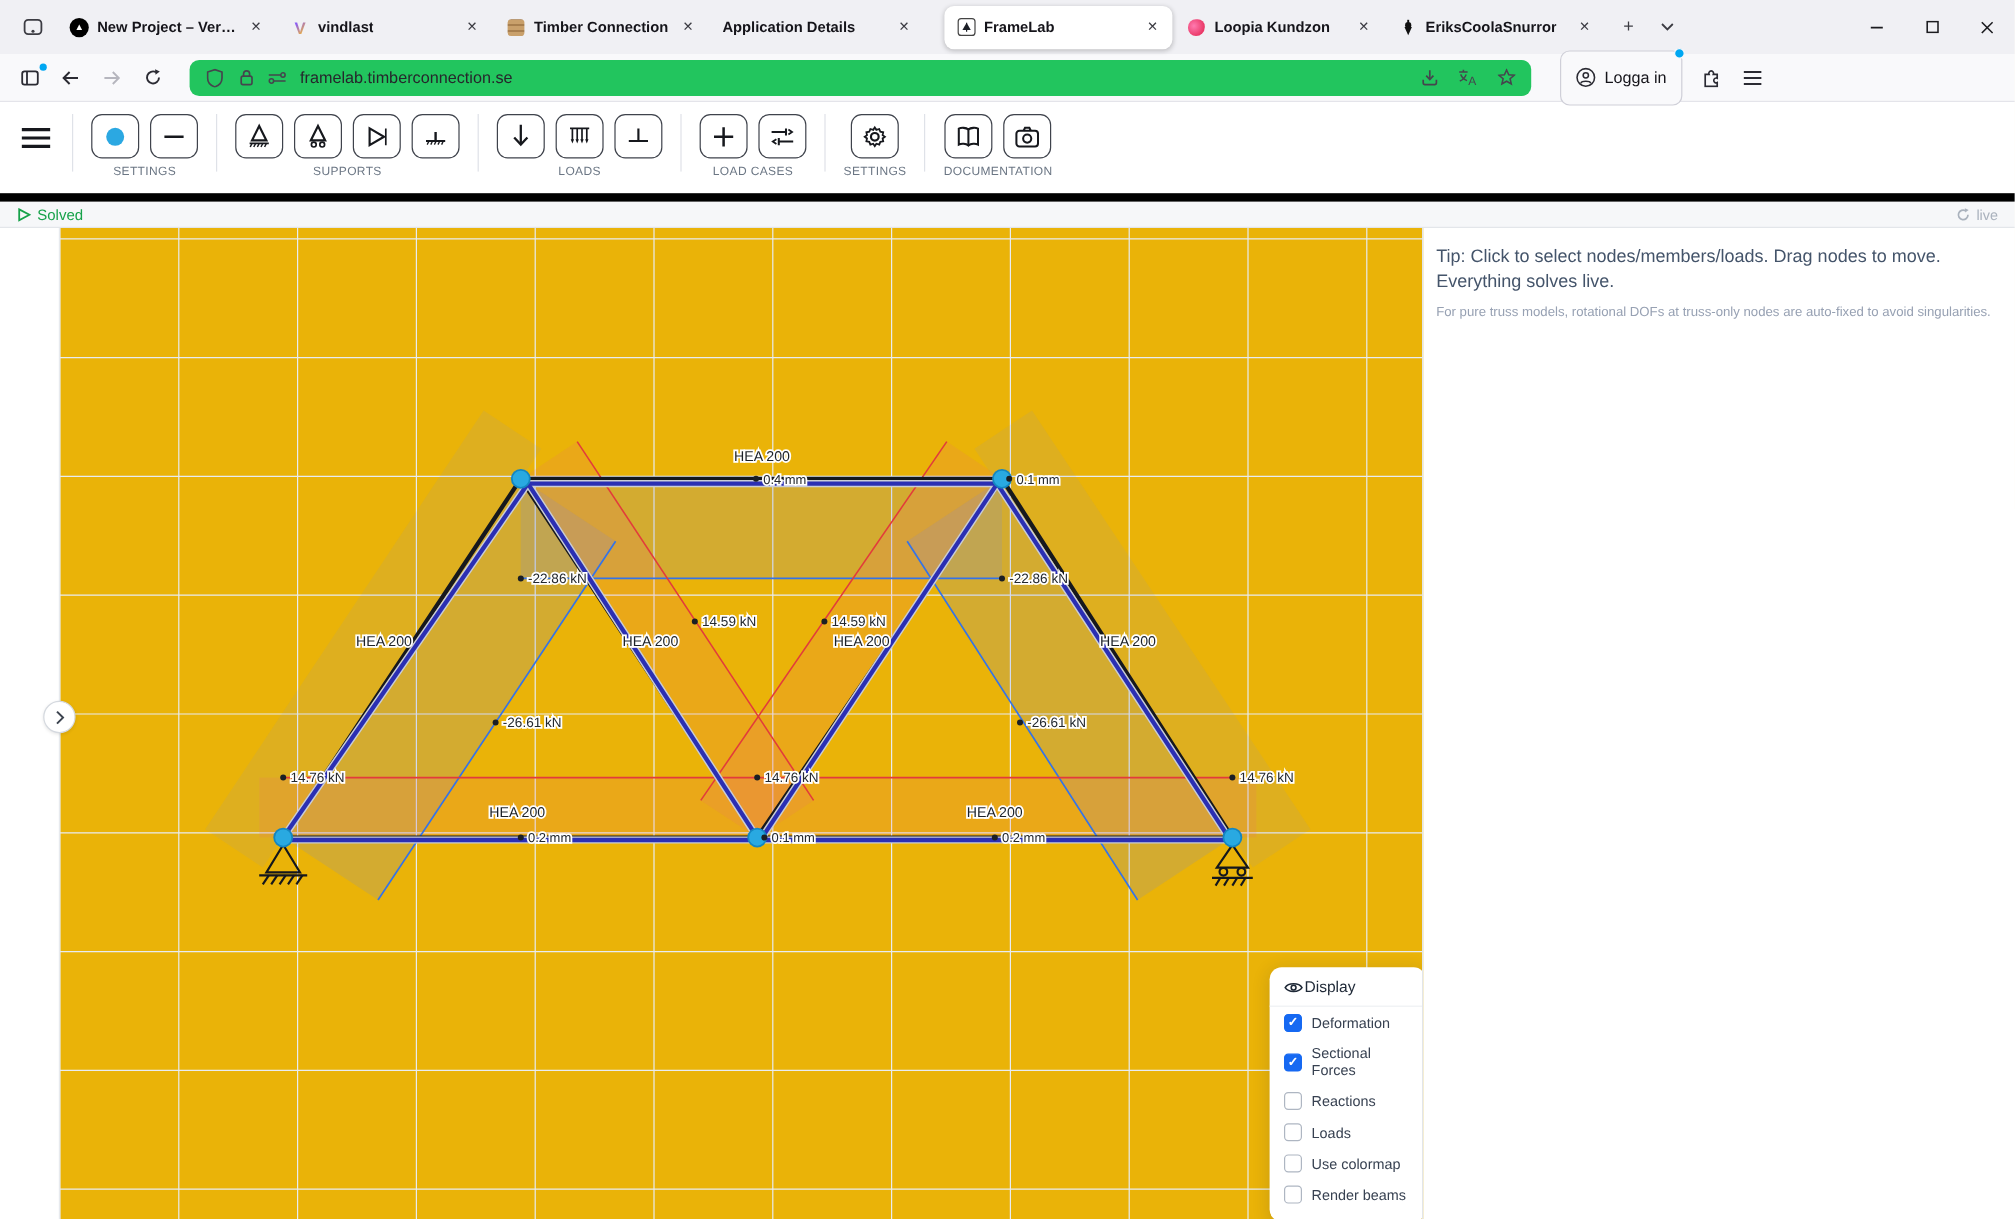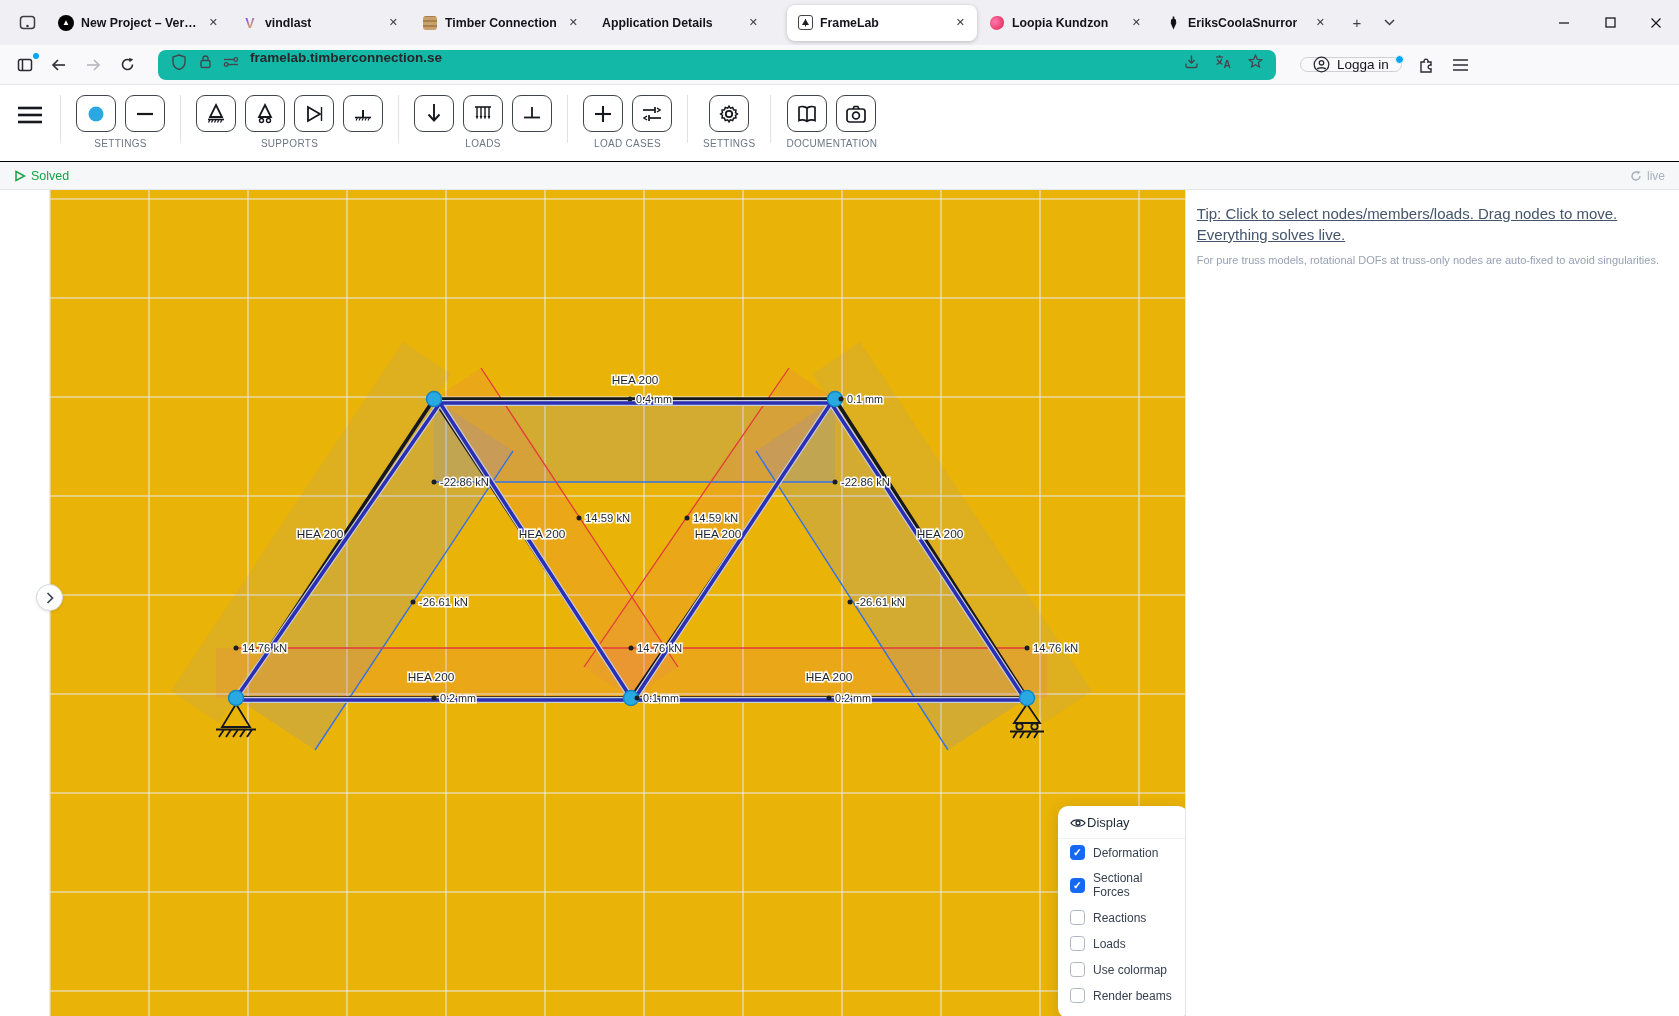--- a/index.html
+++ b/index.html
@@ -20,54 +20,54 @@
   .fav-timber { width:14px; height:14px; border-radius:3px; background:repeating-linear-gradient(0deg,#c9a06b 0 3px,#a87f4e 3px 5px); }
   .fav-framelab { width:15px; height:15px; border:1px solid #444; border-radius:3px; background:#fff; }
   .fav-loopia { width:14px; height:14px; border-radius:50% 45% 55% 50%; background:radial-gradient(circle at 35% 40%, #ff7ab0, #e11d48); }
   .tsbtn { width:28px; height:28px; display:flex; align-items:center; justify-content:center; font-size:15px; color:#3c3c43; border-radius:6px; margin-left:4px; }
   .wincontrols { margin-left:auto; display:flex; align-items:center; height:45px; }
   .winbtn { width:46px; height:45px; display:flex; align-items:center; justify-content:center; color:#1b1b1f; font-size:13px; }
 
   
   .navbar { height:40px; background:#f9f9fb; display:flex; align-items:center; padding:0 10px; border-bottom:1px solid #e4e4ea; }
   .navicon { width:30px; height:28px; display:flex; align-items:center; justify-content:center; color:#2b2b33; border-radius:6px; margin-right:4px; position:relative; }
-  .urlbar { flex:1; height:30px; background:#14b8a6; border-radius:8px; margin:0 10px 0 12px; display:flex; align-items:flex-start; padding:0 8px; max-width:1118px;font-weight:bold; }
+  .urlbar { flex:1; height:30px; background:#22c55e; border-radius:8px; margin:0 10px 0 12px; display:flex; align-items:center; padding:0 8px; max-width:1118px; }
   .urlbar .uicon { width:26px; height:24px; display:flex; align-items:center; justify-content:center; color:#45454d; }
   .urltext { font-size:13.5px; color:#26262c; margin-left:6px; flex:1; }
   .urlright { display:flex; align-items:center; gap:6px; }
-  .loginbtn { display:flex; align-items:center; gap:7px; border:1px solid #cfcfd8; border-radius:8px; height:15px; padding:0 12px; font-size:13.5px; color:#15141a; background:#f9f9fb; position:relative; margin-left:14px; }
+  .loginbtn { display:flex; align-items:center; gap:7px; border:1px solid #cfcfd8; border-radius:8px; height:46px; padding:0 12px; font-size:13.5px; color:#15141a; background:#f9f9fb; position:relative; margin-left:14px; }
   .logindot { position:absolute; top:-3px; right:-3px; width:9px; height:9px; border-radius:50%; background:#00a7f2; border:1.5px solid #f9f9fb; }
 
   
   .toolbar { height:76px; background:#fff; display:flex; align-items:flex-start; padding:10px 0 0 0; }
   .tb-menu { width:60px; display:flex; align-items:center; justify-content:center; height:40px; }
   .tb-group { display:flex; flex-direction:column; align-items:center; }
   .tb-row { display:flex; gap:9px; }
   .tb-btn { width:40px; height:37px; border:1.7px solid #3f434c; border-radius:9px; background:#fff; display:flex; align-items:center; justify-content:center; }
   .tb-label { margin-top:6px; font-size:10px; color:#6b7684; letter-spacing:.03em; }
   .tb-sep { width:1px; height:48px; background:#dfe2e8; margin:0 15px; }
   .tb-right { margin-left:auto; display:flex; align-items:flex-start; }
   .results-dd { width:138px; height:28px; border:1.6px solid #3f434c; border-radius:8px; background:#fff; display:flex; align-items:center; justify-content:center; gap:8px; font-size:13px; color:#111; margin-top:2px; }
   .gauge-btn { width:62px; height:32px; border:1.7px solid #3f434c; border-radius:9px; background:#fff; display:flex; align-items:center; justify-content:center; gap:6px; margin:2px 16px 0 16px; }
 
   
-  .statusbar { height:29px; background:#f6f7f9; border-top:1px solid #000000; border-bottom:1px solid #e3e6ea; display:flex; align-items:center; padding:0 14px; }
+  .statusbar { height:29px; background:#f6f7f9; border-top:7px solid #000000; border-bottom:1px solid #e3e6ea; display:flex; align-items:center; padding:0 14px; }
   .solved { display:flex; align-items:center; gap:5px; color:#17a24a; font-size:12.5px; }
   .live { margin-left:auto; display:flex; align-items:center; gap:5px; color:#aab2bd; font-size:12px; }
 
   
   .workspace { height:826px; display:flex; position:relative; }
   .canvas { width:1190px; position:relative; background:#eab308; border-right:1px solid #e2e5ea; overflow:hidden; }
   .canvas svg.scene { position:absolute; left:0; top:0; }
   .leftstrip { position:absolute; left:0; top:0; bottom:0; width:50px; background:#fff; border-right:1px solid #e7eaee; }
   .collapse-btn { position:absolute; left:36px; top:394px; width:27px; height:27px; border-radius:50%;
     background:#fff; border:1px solid #d5d9df; box-shadow:0 1px 3px rgba(0,0,0,.10);
     display:flex; align-items:center; justify-content:center; color:#3d4450; z-index:3; }
   .sidepanel { flex:1; background:#fff; padding:14px 20px 0 11px; }
-  .tip1 { font-size:15px; color:#44546a; line-height:1.38; width:462px;text-decoration:underline; }
+  .tip1 { font-size:15px; color:#44546a; line-height:1.38; width:462px; }
   .tip2 { margin-top:9px; font-size:11px; color:#97a1b3; white-space:nowrap; overflow:hidden; }
 
   
   .display-card { position:absolute; left:1058px; top:616px; width:130px; background:#fff;
     border-radius:10px; box-shadow:0 3px 14px rgba(25,35,60,.16); z-index:4; padding-bottom:10px; }
   .dc-header { display:flex; align-items:center; gap:1px; padding:9px 12px 8px 12px; font-size:13px; color:#1f2937; border-bottom:1px solid #eef0f3; }
   .dc-row { display:flex; align-items:center; gap:8px; padding:6px 12px 5px 12px; font-size:12px; color:#374151; }
   .cbx { width:15px; height:15px; border-radius:3.5px; border:1.4px solid #aeb6c2; background:#fff; flex:0 0 auto;
     display:flex; align-items:center; justify-content:center; }
   .cbx.on { background:#1669f2; border-color:#1669f2; color:#fff; font-size:10.5px; font-weight:bold; line-height:1; }

